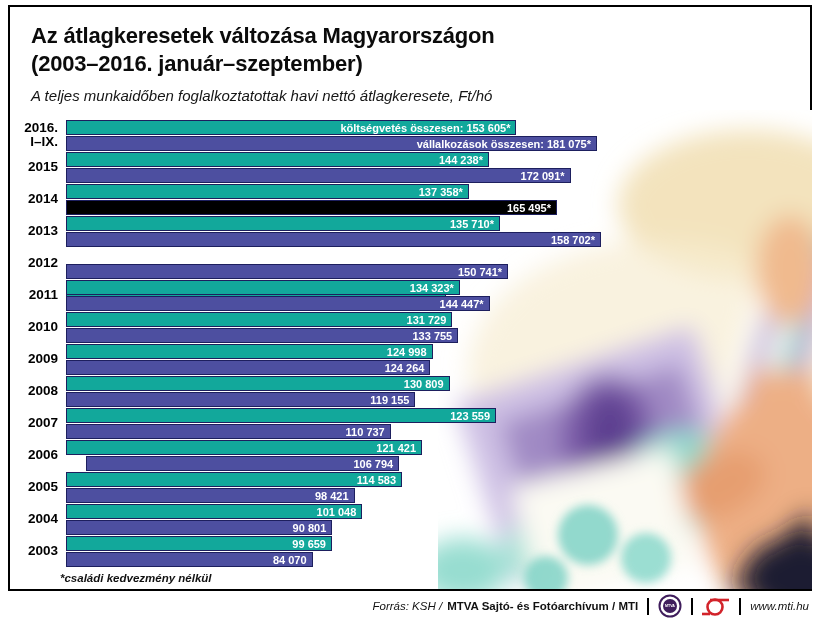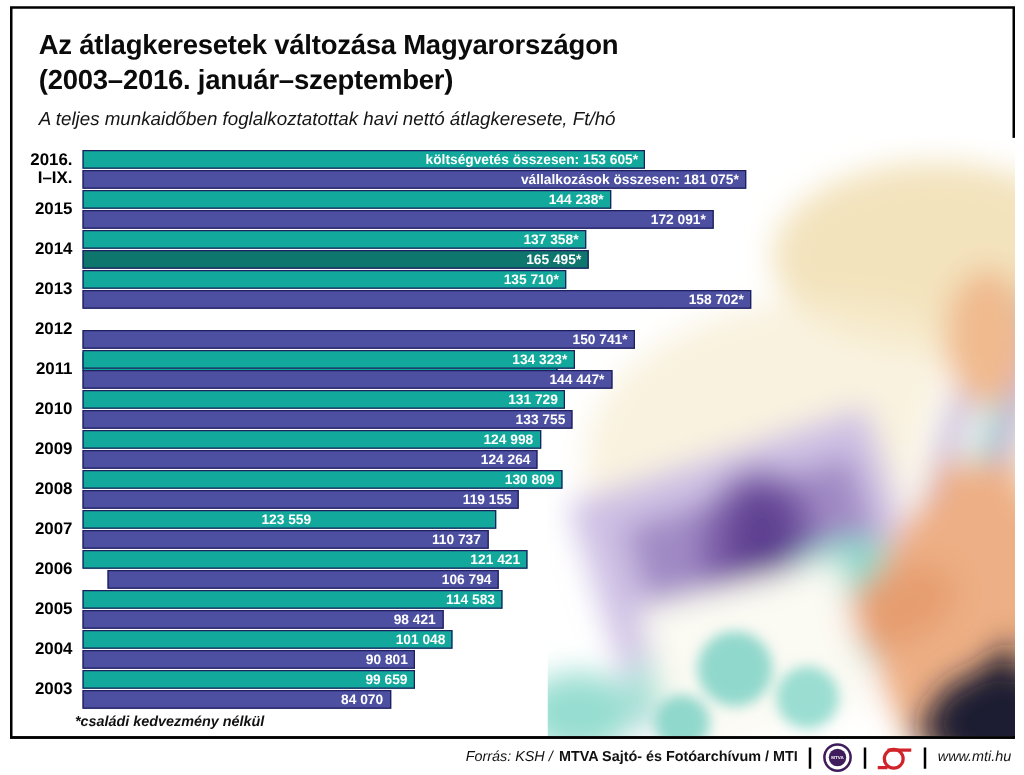--- a/index.html
+++ b/index.html
@@ -125,29 +125,29 @@
                 <span>172 091*</span>
               </div>
             </div>
           </div>
           <div class="row">
             <div class="year">2014</div>
             <div class="bars">
               <div class="bar b1" style="width: 402.8px; background: rgb(18, 168, 155); border: 1px solid rgb(29, 31, 94); color: rgb(255, 255, 255);">
                 <span>137 358*</span>
               </div>
-              <div class="bar b2" style="width: 405px; background: #0f766e; border: 1px solid rgb(29, 31, 94); color: rgb(255, 255, 255);">
+              <div class="bar b2" style="width: 491px; background: #000000; border: 1px solid rgb(29, 31, 94); color: rgb(255, 255, 255);">
                 <span>165 495*</span>
               </div>
             </div>
           </div>
           <div class="row">
             <div class="year">2013</div>
             <div class="bars">
-              <div class="bar b1" style="width: 387px; background: rgb(18, 168, 155); border: 1px solid rgb(29, 31, 94); color: rgb(255, 255, 255);">
+              <div class="bar b1" style="width: 434px; background: rgb(18, 168, 155); border: 1px solid rgb(29, 31, 94); color: rgb(255, 255, 255);">
                 <span>135 710*</span>
               </div>
               <div class="bar b2" style="width: 535px; background: rgb(77, 79, 160); border: 1px solid rgb(29, 31, 94); color: rgb(255, 255, 255);">
                 <span>158 702*</span>
               </div>
             </div>
           </div>
           <div class="row">
             <div class="year">2012</div>
             <div class="bars">
@@ -199,21 +199,21 @@
                 <span>130 809</span>
               </div>
               <div class="bar b2" style="width: 349.42px; background: rgb(77, 79, 160); border: 1px solid rgb(29, 31, 94); color: rgb(255, 255, 255);">
                 <span>119 155</span>
               </div>
             </div>
           </div>
           <div class="row">
             <div class="year">2007</div>
             <div class="bars">
-              <div class="bar b1" style="width: 331px; background: rgb(18, 168, 155); border: 1px solid rgb(29, 31, 94); color: rgb(255, 255, 255); justify-content: center;">
+              <div class="bar b1" style="width: 430px; background: rgb(18, 168, 155); border: 1px solid rgb(29, 31, 94); color: rgb(255, 255, 255);">
                 <span>123 559</span>
               </div>
               <div class="bar b2" style="width: 324.735px; background: rgb(77, 79, 160); border: 1px solid rgb(29, 31, 94); color: rgb(255, 255, 255);">
                 <span>110 737</span>
               </div>
             </div>
           </div>
           <div class="row">
             <div class="year">2006</div>
             <div class="bars">

